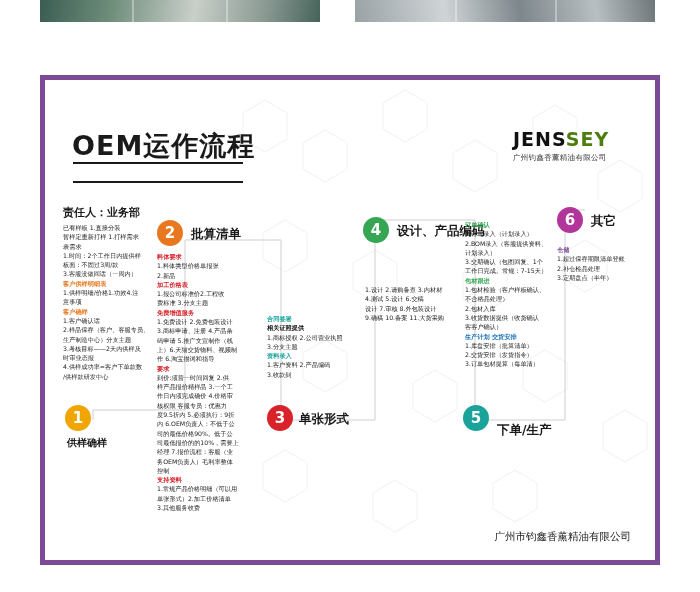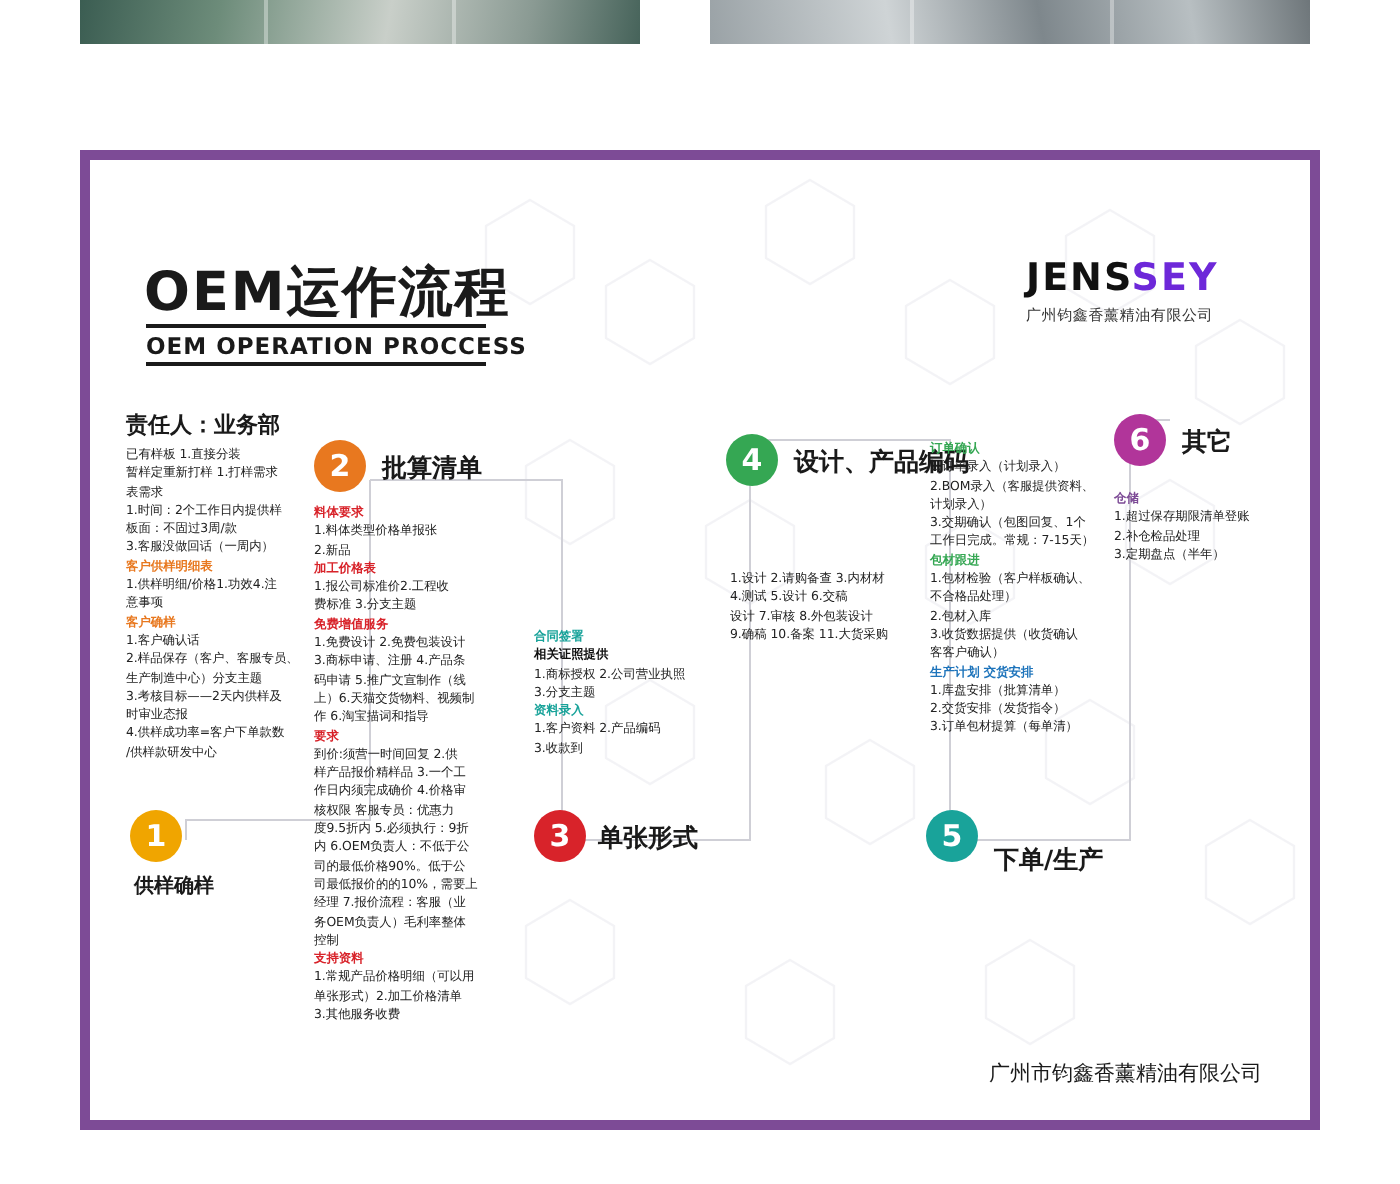--- a/index.html
+++ b/index.html
@@ -22,21 +22,21 @@
   .hexbg{position:absolute;right:0;top:0;width:430px;height:470px;opacity:.5;}
 
   
   .title-zh{position:absolute;left:27px;top:48px;font-size:27px;font-weight:bold;color:#1a1a1a;letter-spacing:1px;}
   .title-en{position:absolute;left:28px;top:86px;font-size:11.5px;font-weight:bold;color:#1a1a1a;letter-spacing:.5px;}
   .title-rule{position:absolute;left:28px;top:82px;width:170px;height:2px;background:#1a1a1a;}
   .title-rule2{position:absolute;left:28px;top:101px;width:170px;height:1.5px;background:#1a1a1a;}
 
   .brand{position:absolute;left:468px;top:48px;text-align:left;}
   .brand .bn{font-size:19px;font-weight:bold;color:#111;letter-spacing:1px;}
-  .brand .bn .red{color:#6d28d9;text-align:right;}
+  .brand .bn .red{color:#4d7c0f;text-align:right;}
   .brand .bsub{font-size:7.5px;color:#333;margin-top:3px;letter-spacing:.3px;}
 
   .footer{position:absolute;right:24px;bottom:16px;font-size:10.5px;font-weight:normal;color:#1a1a1a;}
 
   
   .circle{position:absolute;width:26px;height:26px;border-radius:50%;color:#fff;font-size:15px;font-weight:bold;display:flex;align-items:center;justify-content:center;}
   .steptitle{position:absolute;font-size:12.5px;font-weight:bold;color:#1a1a1a;}
 
   
   .col{position:absolute;font-size:6.2px;line-height:1.5;color:#222;}
@@ -88,21 +88,20 @@
           <polygon points="320,270 342,283 342,309 320,322 298,309 298,283"></polygon>
           <polygon points="400,330 422,343 422,369 400,382 378,369 378,343"></polygon>
           <polygon points="60,370 82,383 82,409 60,422 38,409 38,383"></polygon>
           <polygon points="170,400 192,413 192,439 170,452 148,439 148,413"></polygon>
           <polygon points="290,390 312,403 312,429 290,442 268,429 268,403"></polygon>
         </g>
       </svg>
 
       <div class="title-zh">OEM运作流程</div>
       <div class="title-rule"></div>
-      <div class="title-en">OEM OPERATION PROCCESS</div>
       <div class="title-rule2"></div>
 
       <div class="brand">
         <div class="bn"><span>JENS</span><span class="red">SEY</span></div>
         <div class="bsub">广州钧鑫香薰精油有限公司</div>
       </div>
 
       <div class="footer">广州市钧鑫香薰精油有限公司</div>
 
       <svg class="conn" style="left:0;top:0;width:620px;height:480px">

